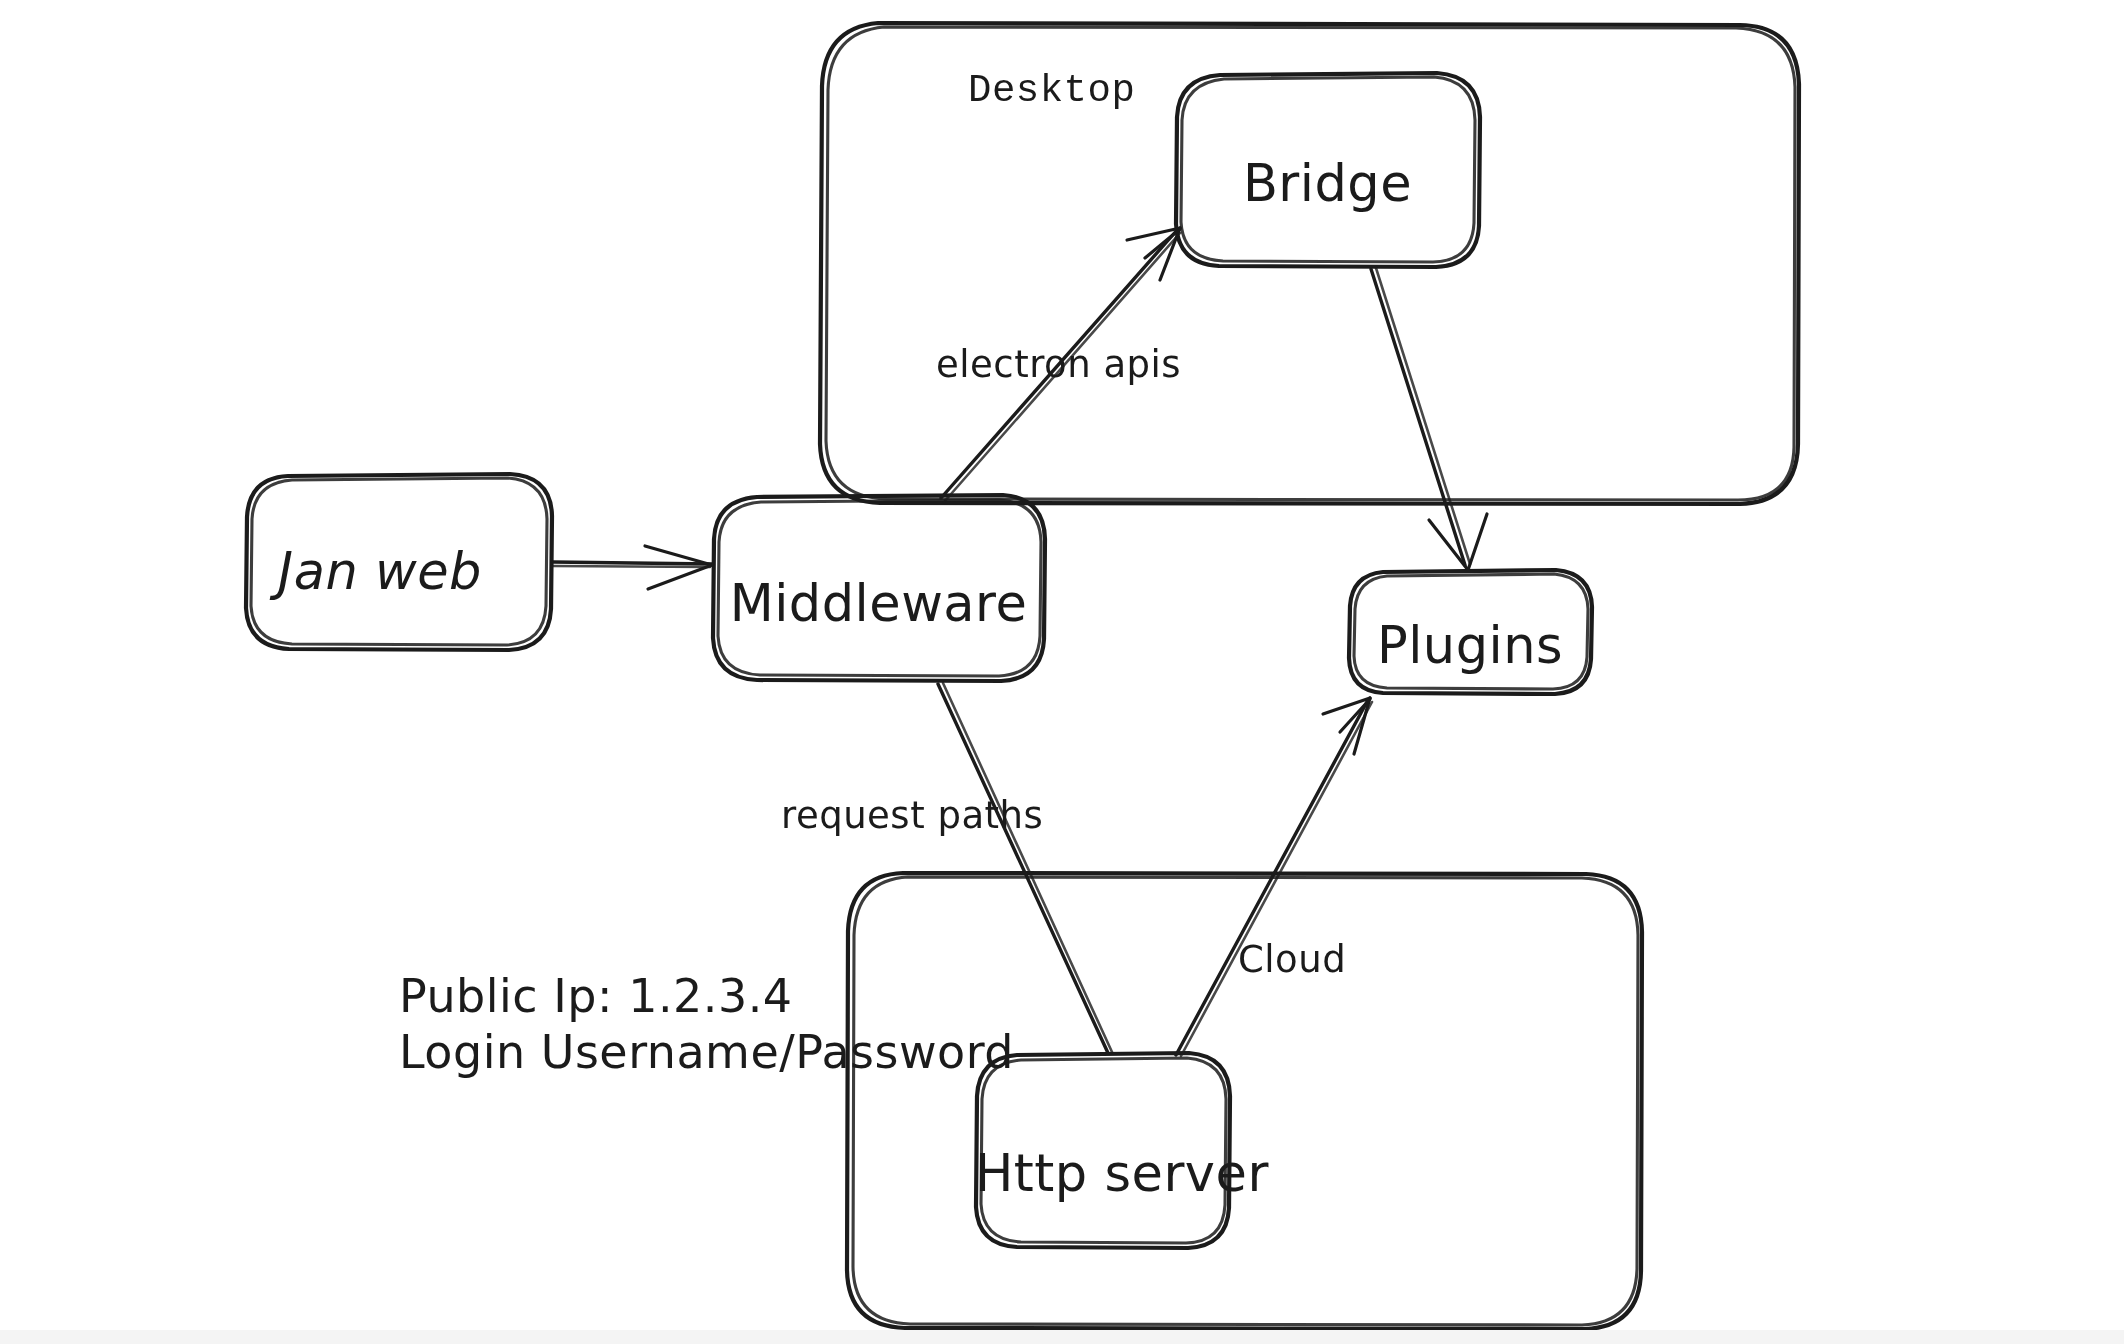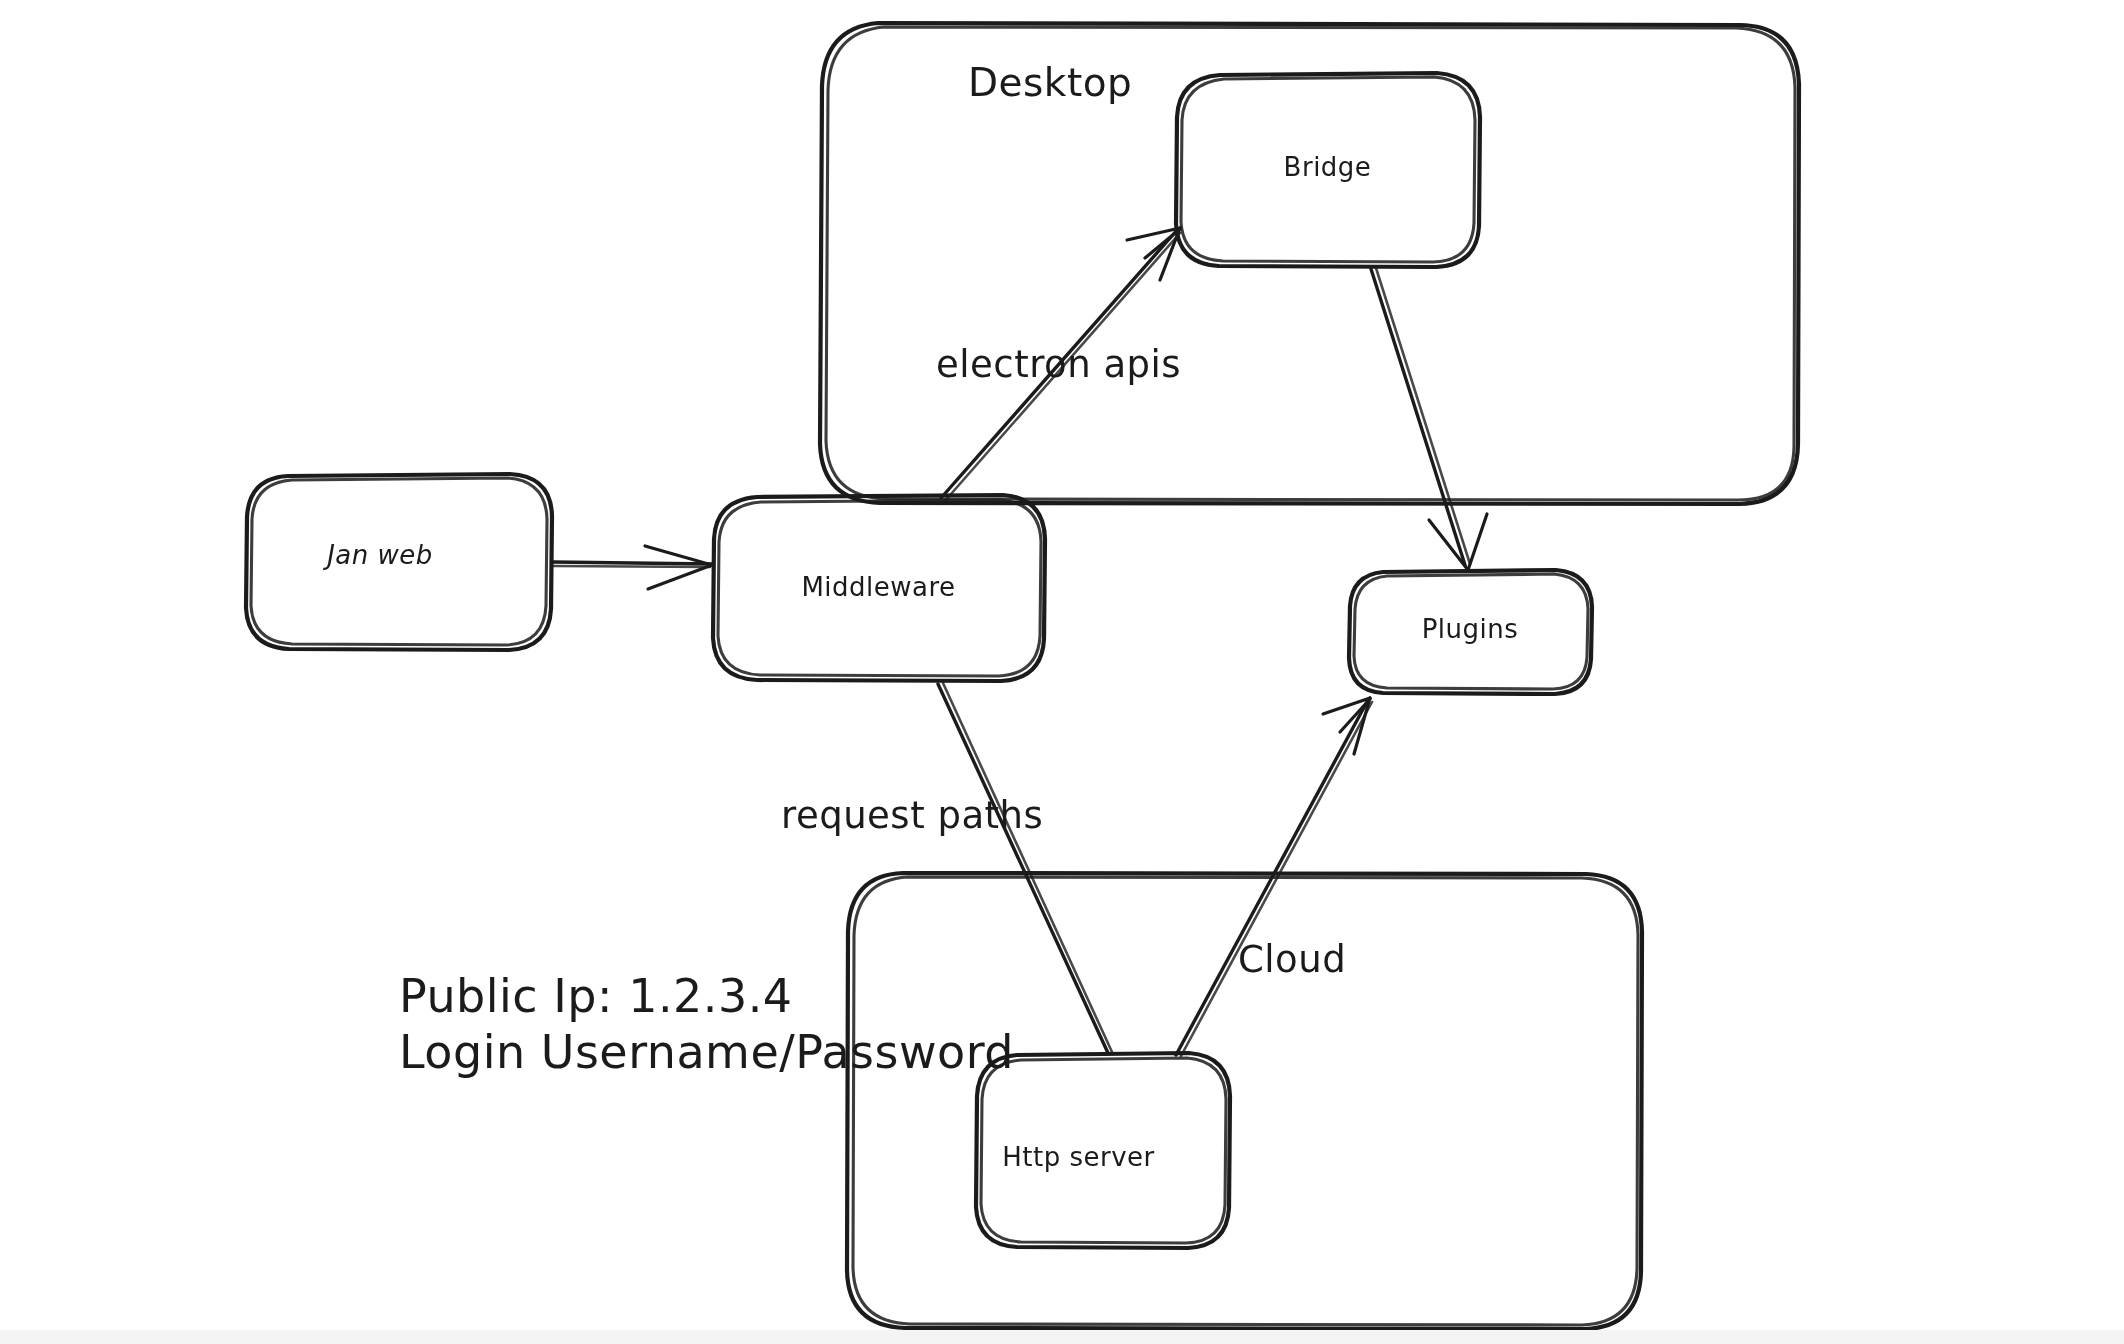--- a/index.html
+++ b/index.html
@@ -33,21 +33,21 @@
     position: absolute;
     color: #1b1b1b;
     font-family: "DejaVu Sans", sans-serif;
     font-weight: 400;
     white-space: pre;
     letter-spacing: 0.5px;
     line-height: 1.32;
     transform-origin: left top;
   }
   .node-label {
-    font-size: 26px;
+    font-size: 51px;
   }
   .edge-label {
     font-size: 37px;
   }
   .group-label {
     font-size: 39px;
   }
   .note-text {
     font-size: 46px;
     margin-left: 44px;
@@ -137,21 +137,21 @@
 
     <g>
       <path class="stroke conn" d="M 1176 1055 L 1368 700"></path>
       <path class="stroke conn2" d="M 1181 1056 L 1372 702"></path>
       <path class="stroke head" d="M 1323 714 L 1370 698"></path>
       <path class="stroke head" d="M 1354 754 L 1370 698"></path>
       <path class="stroke head" d="M 1340 732 L 1370 699"></path>
     </g>
   </svg>
 
-  <div class="hand-text group-label" style="left:968px; top:57px;">Desktop</div>
+  <div class="hand-text group-label" style="left:968px; top:66px;font-family:Liberation Mono, monospace;">Desktop</div>
 
   <div class="hand-text node-label centered" style="left:245px; top:538px; width:270px;font-style:italic;">Jan web</div>
 
   <div class="hand-text node-label centered" style="left:712px; top:570px; width:333px;">Middleware</div>
 
   <div class="hand-text node-label centered" style="left:1175px; top:150px; width:305px;">Bridge</div>
 
   <div class="hand-text node-label centered" style="left:1348px; top:612px; width:244px;">Plugins</div>
 
   <div class="hand-text node-label centered" style="left:975px; top:1140px; width:207px;">Http server</div>

